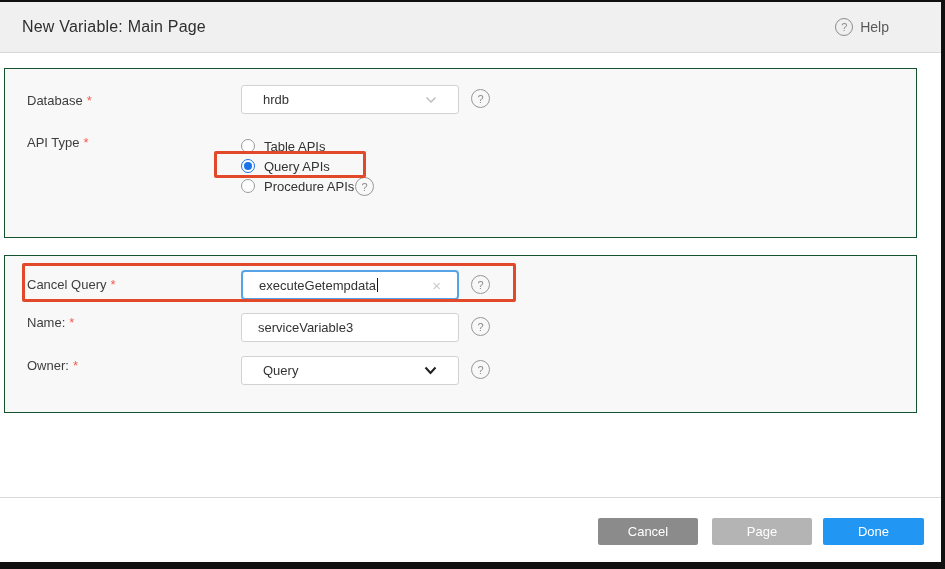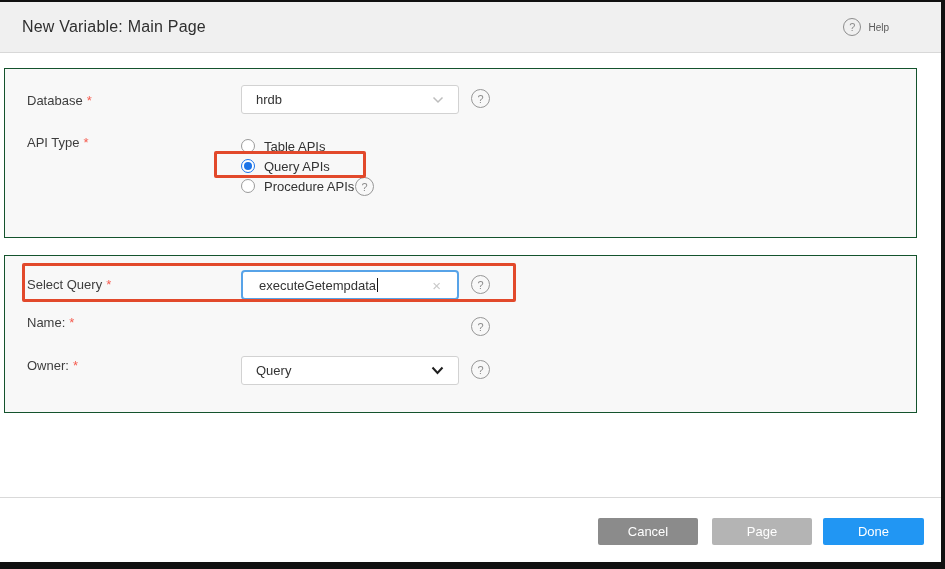--- a/index.html
+++ b/index.html
@@ -28,41 +28,41 @@
   }
   .header-help {
     position: absolute; right: 52px; top: 0; height: 100%;
     display: flex; align-items: center; gap: 7px; cursor: pointer;
   }
   .help-circle {
     width: 18px; height: 18px; border: 1.5px solid #8d8d8d; border-radius: 50%;
     display: flex; align-items: center; justify-content: center;
     font-size: 11px; color: #8d8d8d; background: transparent;
   }
-  .header-help-label { font-size: 10px; color: #595959; }
+  .header-help-label { font-size: 14px; color: #595959; }
 
   
   .panel {
     position: absolute; left: 4px; width: 913px;
     background: #f8f8f8; border: 1px solid #14532d;
   }
   .panel-1 { top: 68px; height: 170px; }
   .panel-2 { top: 255px; height: 158px; }
 
   .field-label {
     position: absolute; left: 22px; font-size: 13px; color: #3d3d3d;
   }
   .required { color: #f55c4f; margin-left: 4px; }
 
   .control { position: absolute; left: 236px; width: 218px; }
 
   .select-box {
     height: 29px; width: 218px; background: #ffffff;
     border: 1px solid #d2d2d2; border-radius: 3px;
-    display: flex; align-items: center; padding: 0 14px;
+    display: flex; align-items: center; padding: 0 21px;
     font-size: 13px; color: #333; cursor: pointer;
   }
   .select-box .grow { flex: 1; }
 
   .text-input {
     height: 29px; width: 218px; background: #ffffff;
     border: 1px solid #d2d2d2; border-radius: 3px;
     display: flex; align-items: center; padding: 0 16px;
     font-size: 13px; color: #333;
   }
@@ -155,33 +155,38 @@
       <span class="radio-outer"></span>
       <span>Procedure APIs</span>
     </div>
     <div class="q-help" style="left: 350px; top: 108px;">?</div>
   </div>
 
   <div class="annotation" style="left: 214px; top: 151px; width: 152px; height: 27px;"></div>
 
   <div class="panel panel-2">
     <div class="field-label" style="top: 21px;">
-      <span>Select Query</span><span class="required">*</span>
+      <span>Cancel Query</span><span class="required">*</span>
     </div>
     <div class="control" style="top: 14px;">
       <div class="text-input focused">
         <span>executeGetempdata</span>
           <span class="caret"></span>
         <span class="clear-x">×</span>
       </div>
     </div>
     <div class="q-help" style="left: 466px; top: 19px;">?</div>
 
     <div class="field-label" style="top: 59px;">
       <span>Name:</span><span class="required">*</span>
+    </div>
+    <div class="control" style="top: 57px;">
+      <div class="text-input">
+        <span>serviceVariable3</span>
+      </div>
     </div>
     <div class="q-help" style="left: 466px; top: 61px;">?</div>
 
     <div class="field-label" style="top: 102px;">
       <span>Owner:</span><span class="required">*</span>
     </div>
     <div class="control" style="top: 100px;">
       <div class="select-box">
         <span class="grow">Query</span>
         <svg class="chev-svg" width="13" height="9" viewBox="0 0 13 9">

